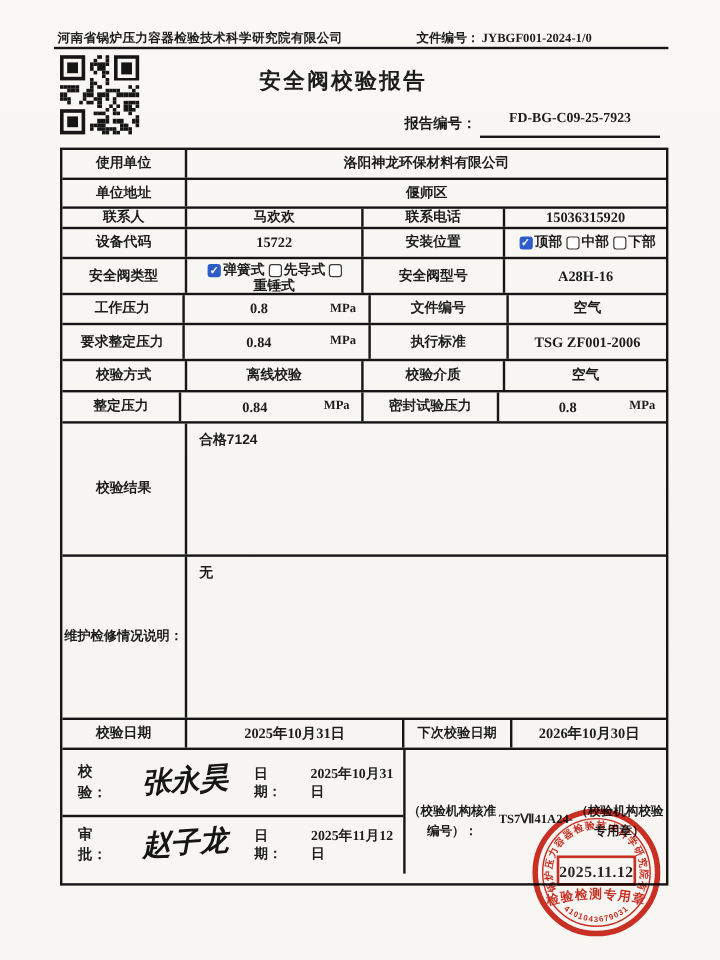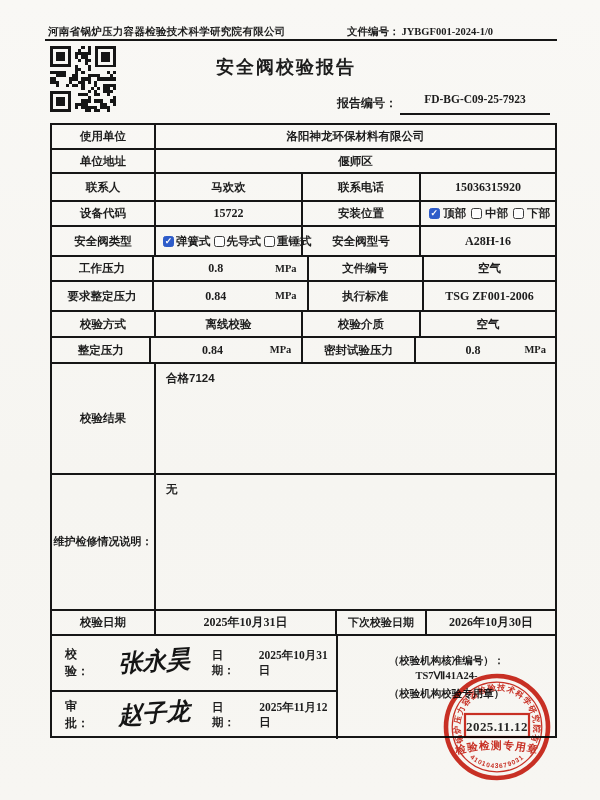--- a/index.html
+++ b/index.html
@@ -36,38 +36,38 @@
   .td.end { border-right:none; }
   .num { font-family:"Liberation Serif", serif; font-weight:700; font-size:12px; }
   .c1{width:104px} .c2{width:147px} .c3{width:118px} .c4{width:134px}
   .c2b{width:181px} .c3b{width:90px} .c4b{width:128px}
   .fill { flex:1 1 auto; }
   .top-left { align-items:flex-start; justify-content:flex-start; padding:7px 10px; text-align:left; }
   .unitcell { position:relative;margin-left:11px; }
   .unitcell .val { position:absolute; left:0; right:28%; text-align:center; }
   .unitcell .unit { position:absolute; right:7%; font-size:10.5px; }
   
-  .cbrow { display:flex; align-items:center; justify-content:center; flex-wrap:wrap; padding:2px 4px;flex-direction:column; }
+  .cbrow { display:flex; align-items:center; justify-content:center; flex-wrap:wrap; padding:2px 4px; }
   .cb { width:11px; height:11px; border:1.4px solid #3a3a3a; border-radius:2.5px; background:#fdfdfd;
         display:inline-flex; align-items:center; justify-content:center; margin:0 2px 0 3px; flex:none; }
   .cb.checked { background:#2e5cc9; border-color:#2e5cc9; }
   .cb.checked::after { content:"\2713"; color:#fff; font-size:9px; font-weight:700; line-height:1; }
   .cbl { font-size:11.5px; font-weight:700; }
   
   .bottom { display:flex; height:103px;border-radius:22px; }
   .sig-col { width:286px; border-right:2px solid #161616; display:flex; flex-direction:column; }
   .sig-row { display:flex; align-items:center; padding-left:13px; }
   .sig-row.first { height:56px; border-bottom:2px solid #161616; }
   .sig-row.second { height:45px; }
   .sig-label { font-size:12px; font-weight:700; }
   .sig { font-family:"Liberation Serif", serif; font-size:24px; font-weight:700;
          transform:rotate(-4deg) skewX(-14deg); margin:0 6px 4px 10px; width:96px; text-align:center; color:#151515; }
   .date-label { font-size:11.5px; font-weight:700; margin-left:4px; }
   .sig-date { font-size:11.5px; font-weight:700; margin-left:14px; font-family:"Liberation Serif", serif; }
-  .org-col { width:217px; display:flex; flex-direction:column; align-items:center; justify-content:flex-start;
+  .org-col { width:217px; display:flex; flex-direction:row; align-items:center; justify-content:flex-start;
              padding-top:16px; font-size:10.5px; font-weight:700; line-height:1.55; text-align:center; }
   .org-col .code { font-family:"Liberation Serif", serif; }
   
   .stamp { position:absolute; left:415px; top:645px; width:164px; height:164px; mix-blend-mode:multiply; opacity:.94; z-index:5; }
 </style>
 </head>
 <body>
 
 <div class="page">
 
@@ -535,21 +535,21 @@
     <div class="tr" style="height:25px">
       <div class="td c1">使用单位</div>
       <div class="td fill end">洛阳神龙环保材料有限公司</div>
     </div>
 
     <div class="tr" style="height:24px">
       <div class="td c1">单位地址</div>
       <div class="td fill end">偃师区</div>
     </div>
 
-    <div class="tr" style="height:28px">
+    <div class="tr" style="height:17px">
       <div class="td c1">联系人</div>
       <div class="td c2">马欢欢</div>
       <div class="td c3">联系电话</div>
       <div class="td c4 end num">15036315920</div>
     </div>
 
     <div class="tr" style="height:25px">
       <div class="td c1">设备代码</div>
       <div class="td c2 num">15722</div>
       <div class="td c3">安装位置</div>

